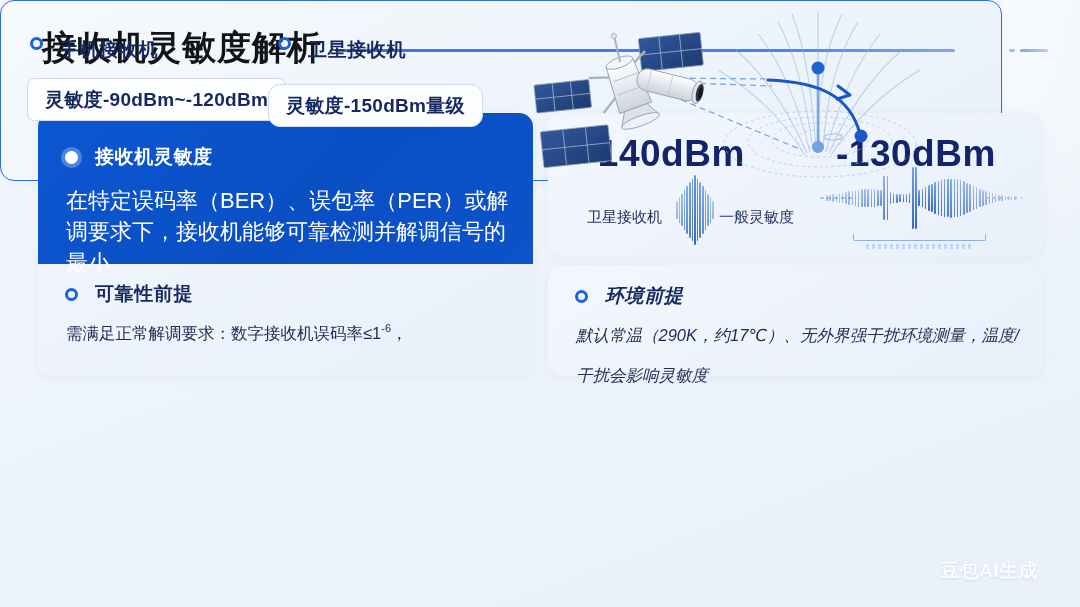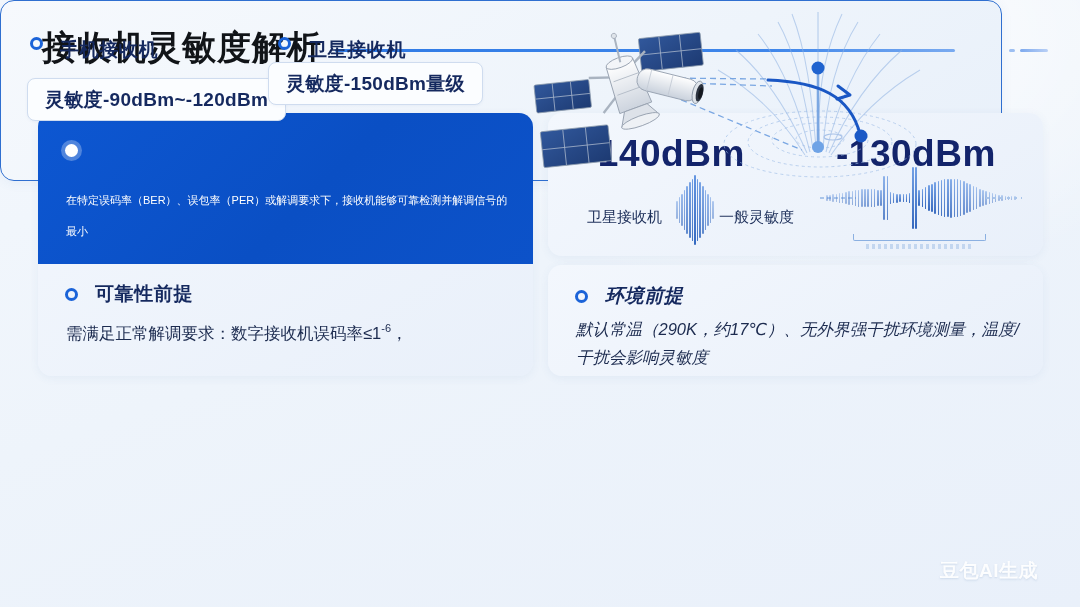--- a/index.html
+++ b/index.html
@@ -68,21 +68,21 @@
     margin-left: 17px; font-size: 19px; font-weight: 700; color: #ffffff;
     letter-spacing: .6px; white-space: nowrap;
   }
   .heading-dark {
     margin-left: 17px; font-size: 19px; font-weight: 700; color: #15295f;
     letter-spacing: .6px; white-space: nowrap;
   }
   .def-bullet { left: 27px; top: 31px; }
   .def-body {
     position: absolute; left: 28px; top: 72px; width: 443px;
-    font-size: 11px; line-height: 31px; color: #ffffff; font-weight: 400;
+    font-size: 22px; line-height: 31px; color: #ffffff; font-weight: 400;
   }
   .rel-bullet { left: 27px; top: 168px; }
   .rel-body {
     position: absolute; left: 28px; top: 200px; width: 450px;
     font-size: 16.5px; line-height: 30px; color: #1c2b4f;
   }
   .rel-body sup { font-size: 11px; vertical-align: super; }
 
   
   #metrics-card { left: 548px; top: 113px; width: 495px; height: 143px; overflow: hidden; }
@@ -130,21 +130,21 @@
     background: repeating-linear-gradient(90deg,#a9c5ea 0 3.5px, transparent 3.5px 7px);
   }
   #wave-guide-l { left: 272px; width: 36px; }
   #wave-guide-r { left: 438px; width: 36px; }
 
   
   #env-card { left: 548px; top: 265px; width: 495px; height: 111px; font-style: italic; }
   .env-bullet { left: 27px; top: 18px; }
   .env-body {
     position: absolute; left: 28px; top: 50px; width: 450px;
-    font-size: 16.5px; line-height: 28px; color: #1c2b4f;
+    font-size: 16.5px; line-height: 40px; color: #1c2b4f;
   }
 
   
   #bottom-card {
     left: 41px; top: 393px; width: 1002px; height: 181px;
     border-radius: 14px; border: 1.6px solid #2f6fd0;
     background: linear-gradient(150deg,#f6f9fd 0%,#eef4fb 60%,#e8f0fa 100%);
     box-shadow: 0 2px 12px rgba(70,110,170,.07);
     overflow: hidden;
   }
@@ -158,21 +158,21 @@
   .pill {
     position: absolute; height: 43px; padding: 0 17px;
     display: flex; align-items: center;
     border-radius: 8px; border: 1.3px solid #cfdcef;
     background: #fbfdff;
     font-size: 19px; font-weight: 700; color: #15295f;
     letter-spacing: .3px; white-space: nowrap;
     box-shadow: 0 1px 3px rgba(70,110,170,.06);
   }
   #pill-0 { left: 27px; top: 78px; }
-  #pill-1 { left: 268px; top: 62px; }
+  #pill-1 { left: 268px; top: 84px; border-radius: 12px; }
 
   
   #illustration {
     position: absolute; left: 520px; top: 0; width: 482px; height: 181px;
   }
   #illustration svg { display: block; width: 482px; height: 181px; }
 
   .watermark {
     position: absolute; left: 940px; top: 558px;
     font-size: 19px; font-weight: 700; color: rgba(255,255,255,.92);
@@ -190,20 +190,21 @@
   <div class="header-dash-a"></div>
   <div class="header-dash-b"></div>
 </div>
 
 <div class="card" id="left-card">
 
   <div class="def-block"></div>
 
   <div class="bullet-row def-bullet">
     <span class="bullet-dot-filled"></span>
+    <span class="heading-white">接收机灵敏度</span>
   </div>
   <div class="def-body">在特定误码率（BER）、误包率（PER）或解调要求下，接收机能够可靠检测并解调信号的最小</div>
 
   <div class="bullet-row rel-bullet">
     <span class="bullet-ring"></span>
     <span class="heading-dark">可靠性前提</span>
   </div>
   <div class="rel-body">
     <span>需满足正常解调要求：数字接收机误码率≤1</span><sup>-6</sup><span>，</span><br>
   </div>

